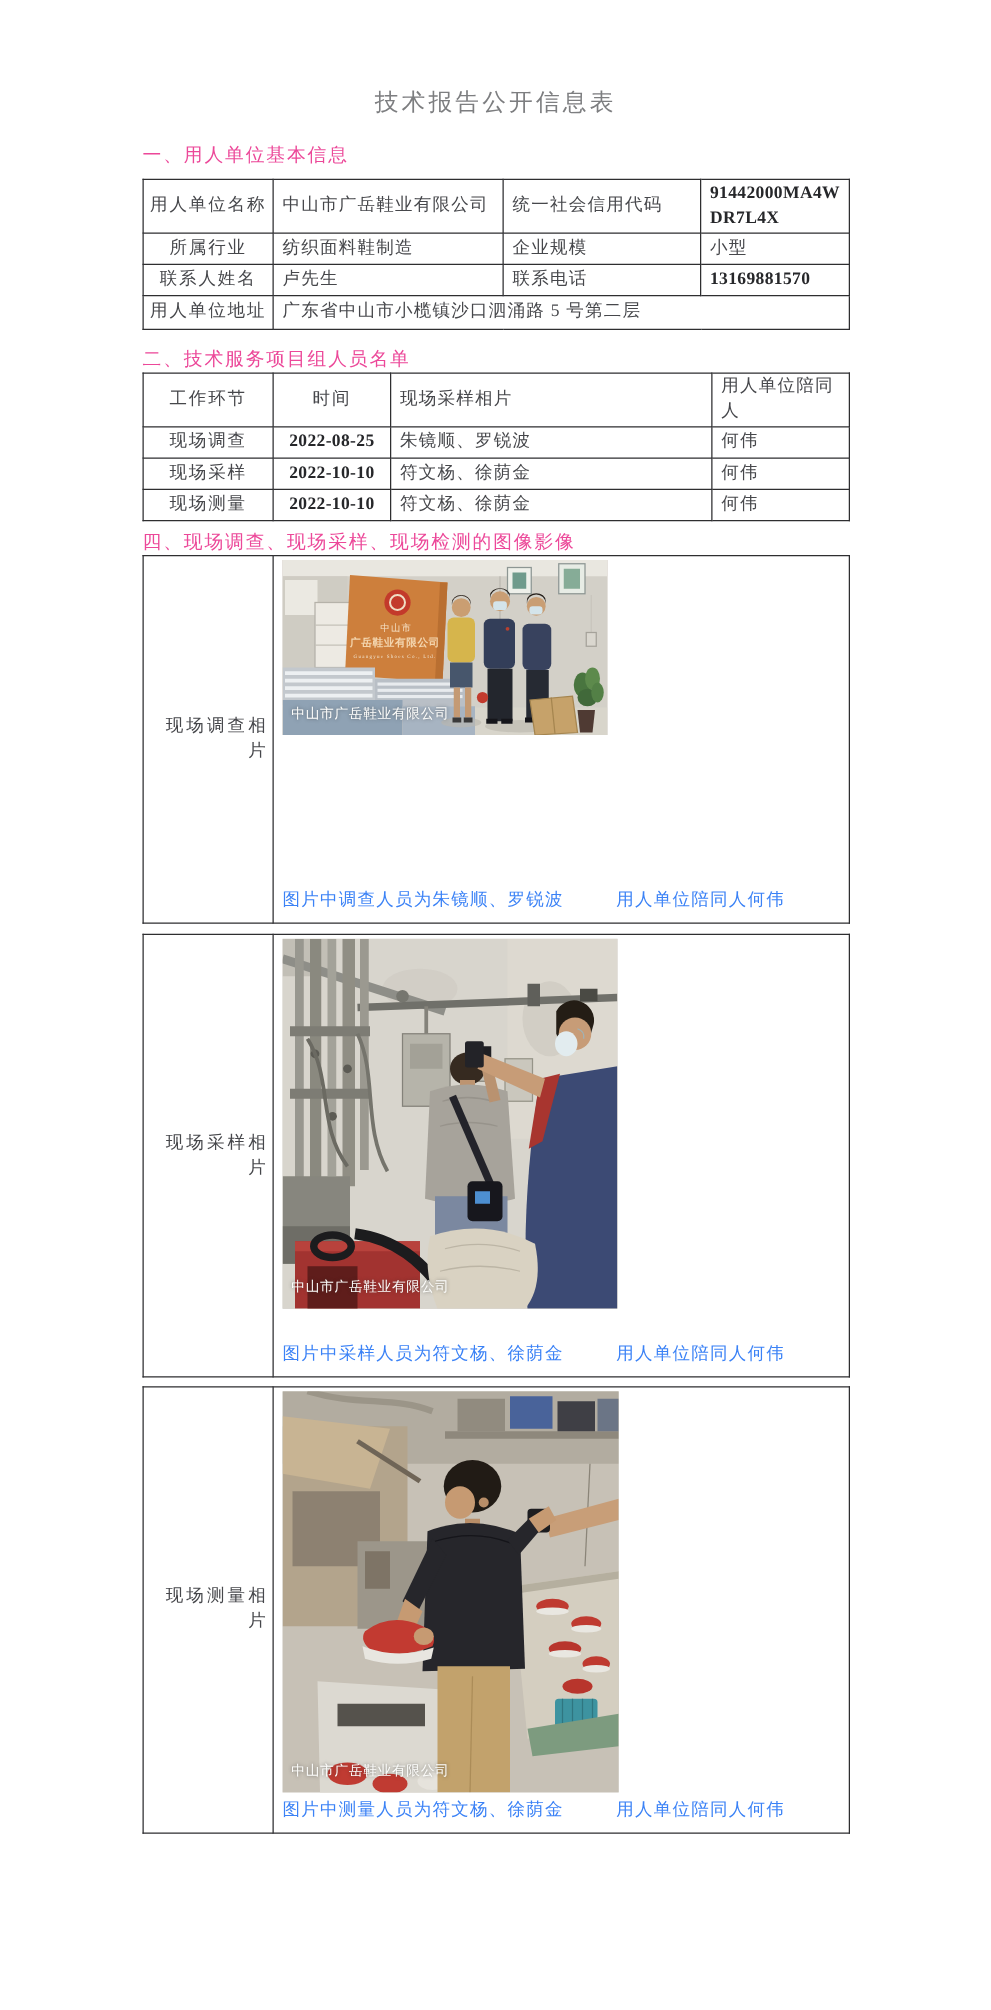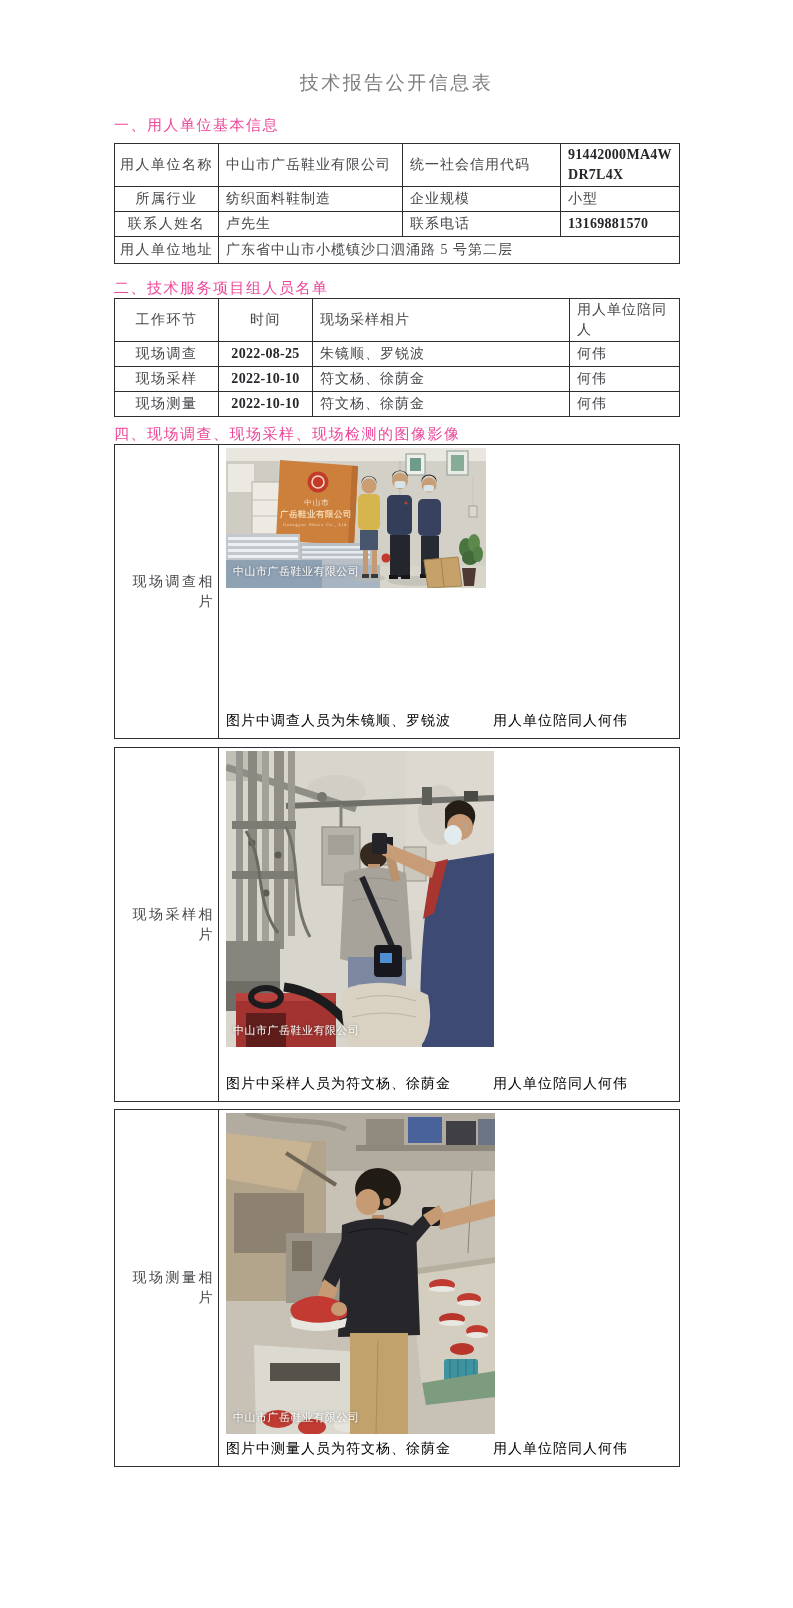--- a/index.html
+++ b/index.html
@@ -23,21 +23,21 @@
   
   td.plabel{text-align:right;letter-spacing:2.5px;}
   td.pcell{padding:0;vertical-align:top;}
   .pcell-inner{display:flex;flex-direction:column;justify-content:space-between;align-items:flex-start;padding:3px 0 7px 7px;box-sizing:border-box;}
   .ph1 .pcell-inner{height:293px}
   .ph2 .pcell-inner{height:353px}
   .ph3 .pcell-inner{height:356px}
   .photo{position:relative;overflow:hidden;background:#cfccc4;}
   .photo svg{display:block}
   .wm{position:absolute;left:7px;bottom:7px;color:#fdfdfb;font-size:11px;letter-spacing:0.5px;font-family:"Liberation Sans","DejaVu Sans",sans-serif;text-shadow:0 0 3px rgba(40,40,40,.55);white-space:nowrap;}
-  .caption{font-size:14px;letter-spacing:1px;color:#000000;display:flex;white-space:nowrap;}
+  .caption{font-size:14px;letter-spacing:1px;color:#3b82f6;display:flex;white-space:nowrap;}
   .caption .cap2{margin-left:42px;}
 </style>
 </head>
 <body>
 
 <div class="page">
   <div class="content">
 
     <div class="doc-title">技术报告公开信息表</div>
 

